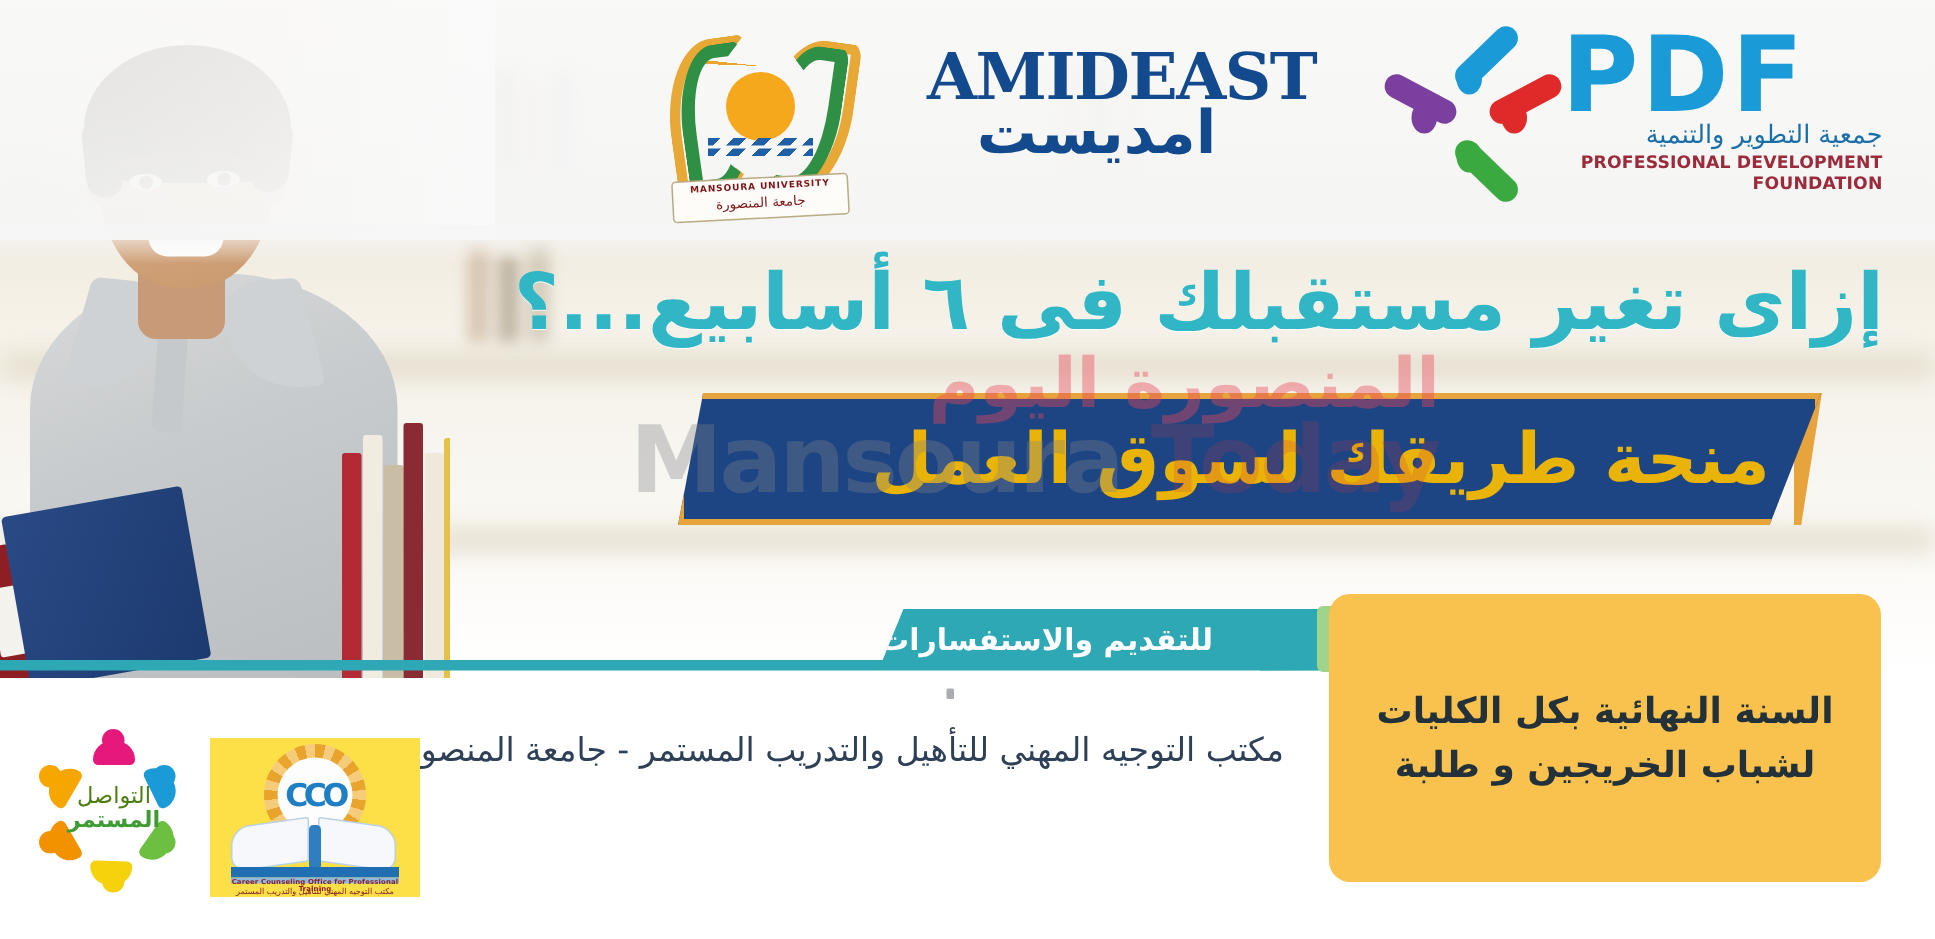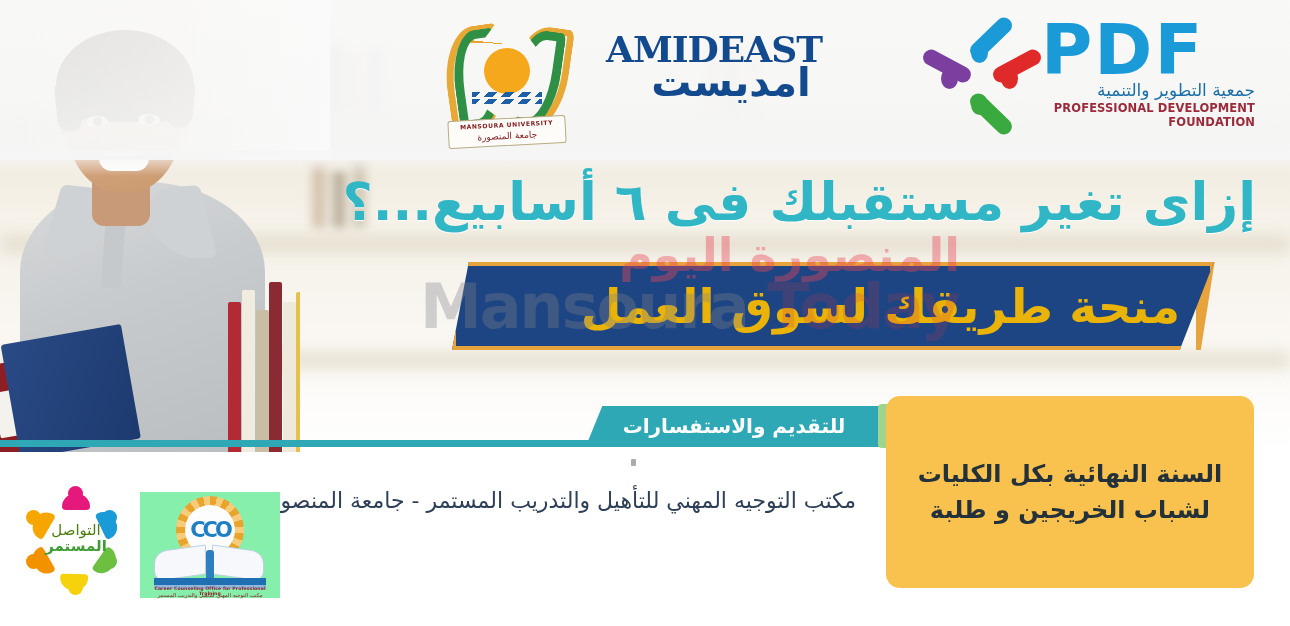--- a/index.html
+++ b/index.html
@@ -118,22 +118,22 @@
   .mu-sun { position:absolute; left:52px; top:42px; width:46px; height:46px; background:#f5a81c; border-radius:50%; }
   .mu-water { position:absolute; left:40px; top:86px; width:70px; height:18px; }
   .mu-wave { position:absolute; left:0; width:70px; height:5px;
     background:repeating-linear-gradient(135deg,#1f5fa8 0 6px, transparent 6px 12px); }
   .mu-ribbon { position:absolute; left:16px; top:112px; width:118px; height:28px;
     background:#fdfcf8; border:1px solid #b9aa82; border-radius:3px; transform:rotate(-3deg); }
   .mu-rib-txt1 { position:absolute; left:0; right:0; top:2px; font-size:6px; letter-spacing:.6px; color:#7d1518; text-align:center; font-weight:bold; }
   .mu-rib-txt2 { position:absolute; left:0; right:0; top:12px; font-size:9px; color:#7d1518; text-align:center; direction:rtl; }
 
   .logo-amideast { position:absolute; left:606px; top:32px; width:250px; height:100px; }
-  .am-en { font-size:36px; font-weight:bold; color:#134a8e; letter-spacing:-1px; line-height:.95;
-           font-family:"DejaVu Serif","Liberation Serif",serif; }
+  .am-en { font-size:43px; font-weight:bold; color:#134a8e; letter-spacing:-1px; line-height:.95;
+           font-family:"DejaVu Serif","Liberation Serif",serif;margin-left:12px; }
   .am-ar { font-size:40px; font-weight:bold; color:#134a8e; direction:rtl; text-align:center; line-height:1; margin-top:-4px; }
 
   .logo-pdf { position:absolute; left:925px; top:18px; width:330px; height:132px; }
   .pdf-people { position:absolute; left:0; top:6px; width:110px; height:110px; }
   .pdf-arm { position:absolute; width:52px; height:16px; border-radius:10px; }
   .pdf-head { position:absolute; width:17px; height:21px; border-radius:50%; }
   .pdf-txt { position:absolute; left:116px; top:0; width:214px; }
   .pdf-letters { font-size:70px; font-weight:bold; color:#1a9ad7; letter-spacing:2px; line-height:.92;
                  -webkit-text-stroke:0px; font-family:"DejaVu Sans","Liberation Sans",sans-serif; }
   .pdf-ar { font-size:17px; color:#1a6fa8; direction:rtl; text-align:right; margin-top:-2px; letter-spacing:-.5px; }
@@ -181,21 +181,21 @@
     position:absolute; left:20px; top:42px; font-size:62px; font-weight:bold;
     color:#7e8286; opacity:.62; letter-spacing:-2px; white-space:nowrap;
   }
   .wm-en .red { color:#c8384c; opacity:.6; }
 
   
   .teal-bar {
     position:absolute; left:586px; top:406px; width:296px; height:40px;
     background:#2fa8b5;
     clip-path:polygon(5.5% 0, 100% 0, 100% 100%, 0 100%);
-    display:flex; align-items:center; justify-content:center;
+    display:flex; align-items:center; 
   }
   .teal-bar span {
     direction:rtl; font-size:20px; font-weight:bold; color:#ffffff; letter-spacing:0;
   }
   .teal-underline {
     position:absolute; left:0; top:440px; width:900px; height:7px; background:#2fa8b5;
   }
   .teal-underline-fade {
     position:absolute; left:840px; top:440px; width:62px; height:7px;
     background:linear-gradient(90deg,#2fa8b5,rgba(47,168,181,0));
@@ -230,21 +230,21 @@
 
   
   .logo-tawasol { position:absolute; left:22px; top:492px; width:108px; height:106px; }
   .tw-ring { position:absolute; left:4px; top:4px; width:100px; height:98px; border-radius:50%; }
   .tw-head { position:absolute; width:15px; height:15px; border-radius:50%; }
   .tw-body { position:absolute; width:28px; height:16px; border-radius:14px 14px 4px 4px; }
   .tw-txt { position:absolute; left:22px; top:30px; width:64px; text-align:center; direction:rtl; line-height:1.08; }
   .tw-txt .l1 { font-size:15px; font-weight:normal; color:#4d7c0f; }
   .tw-txt .l2 { font-size:15px; font-weight:bold; color:#3f9c35; }
 
-  .logo-cco { position:absolute; left:140px; top:492px; width:140px; height:106px; background:#86efac; }
+  .logo-cco { position:absolute; left:140px; top:492px; width:140px; height:106px; background:#fde047; }
   .cco-gear { position:absolute; left:36px; top:4px; width:68px; height:68px; }
   .cco-gear-outer { position:absolute; inset:0; border-radius:50%;
     background:conic-gradient(#e8a42c 0 12deg, #f6cb7a 12deg 24deg, #e8a42c 24deg 36deg, #f6cb7a 36deg 48deg,
       #e8a42c 48deg 60deg, #f6cb7a 60deg 72deg, #e8a42c 72deg 84deg, #f6cb7a 84deg 96deg,
       #e8a42c 96deg 108deg, #f6cb7a 108deg 120deg, #e8a42c 120deg 132deg, #f6cb7a 132deg 144deg,
       #e8a42c 144deg 156deg, #f6cb7a 156deg 168deg, #e8a42c 168deg 180deg, #f6cb7a 180deg 192deg,
       #e8a42c 192deg 204deg, #f6cb7a 204deg 216deg, #e8a42c 216deg 228deg, #f6cb7a 228deg 240deg,
       #e8a42c 240deg 252deg, #f6cb7a 252deg 264deg, #e8a42c 264deg 276deg, #f6cb7a 276deg 288deg,
       #e8a42c 288deg 300deg, #f6cb7a 300deg 312deg, #e8a42c 312deg 324deg, #f6cb7a 324deg 336deg,
       #e8a42c 336deg 348deg, #f6cb7a 348deg 360deg);

